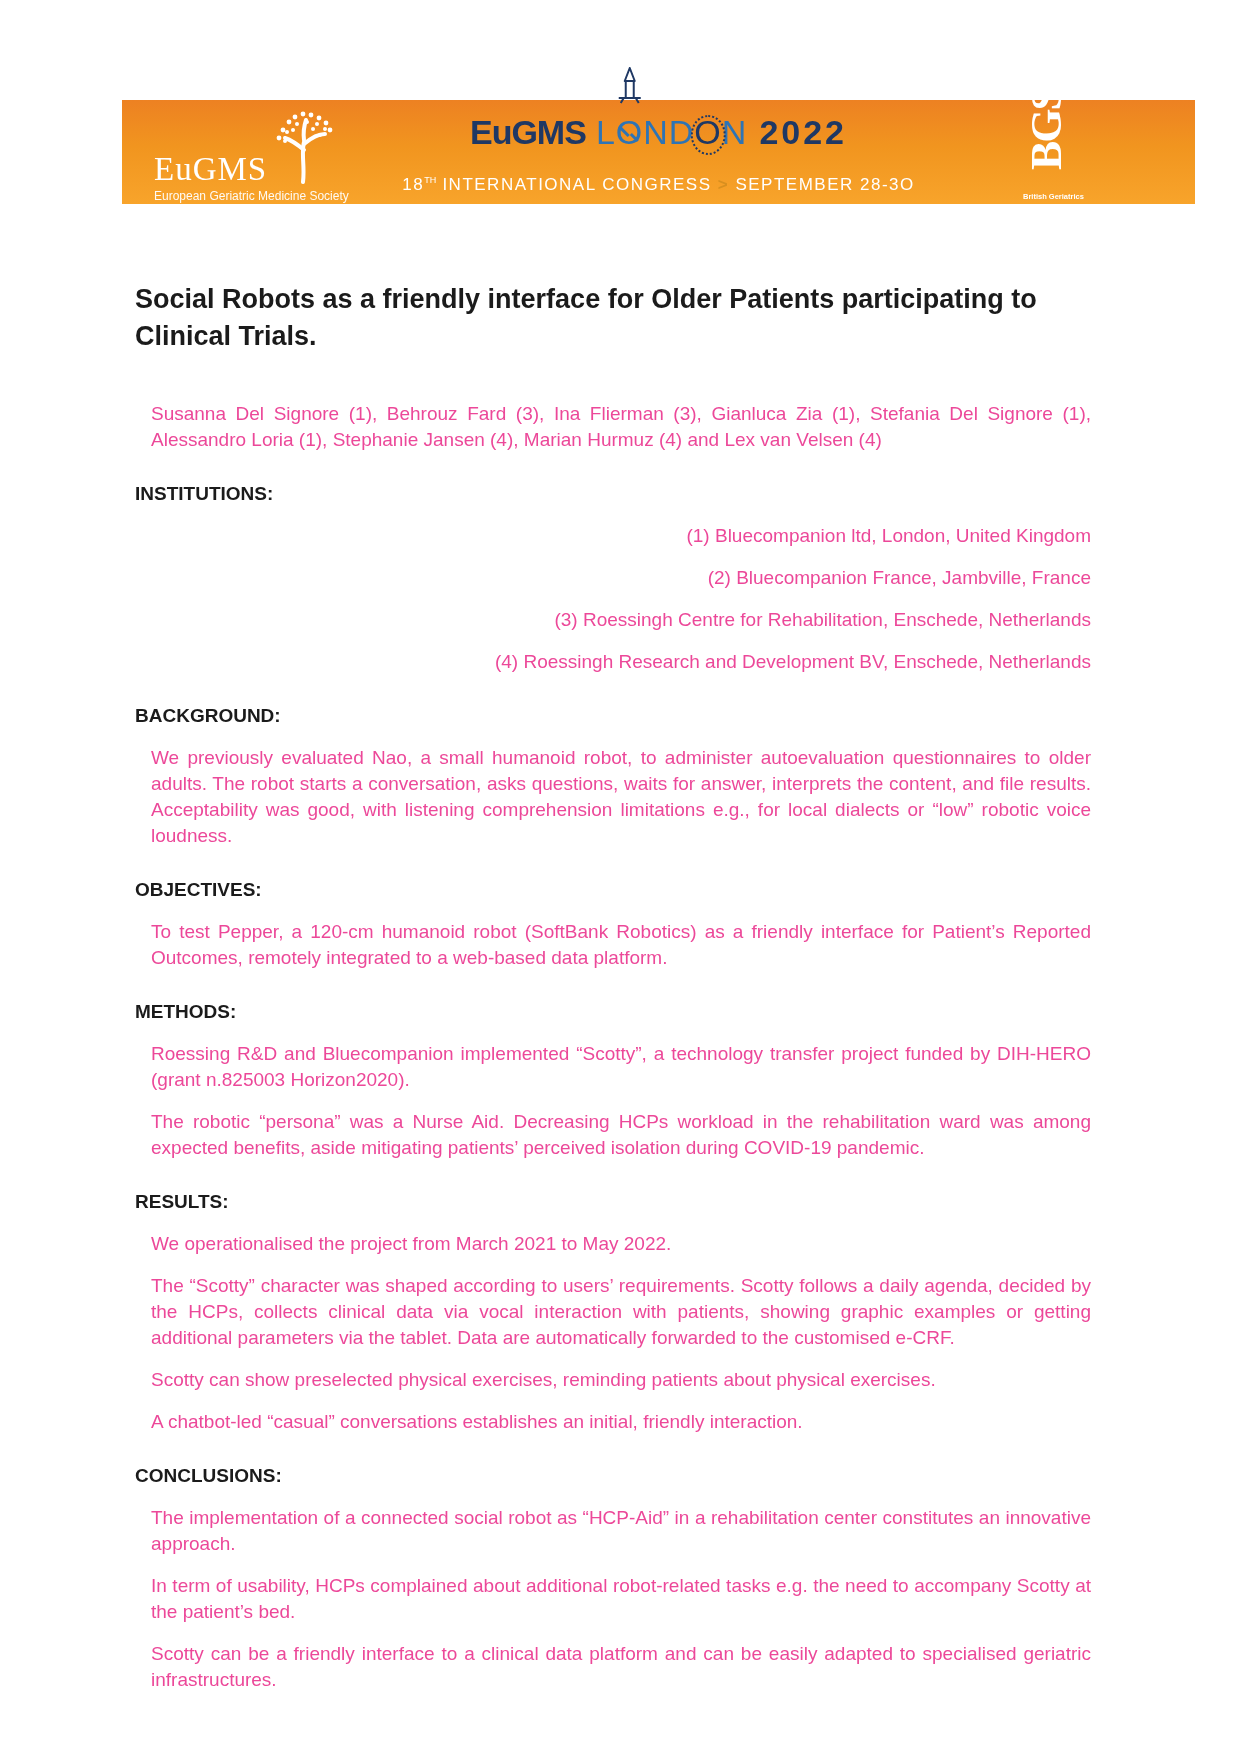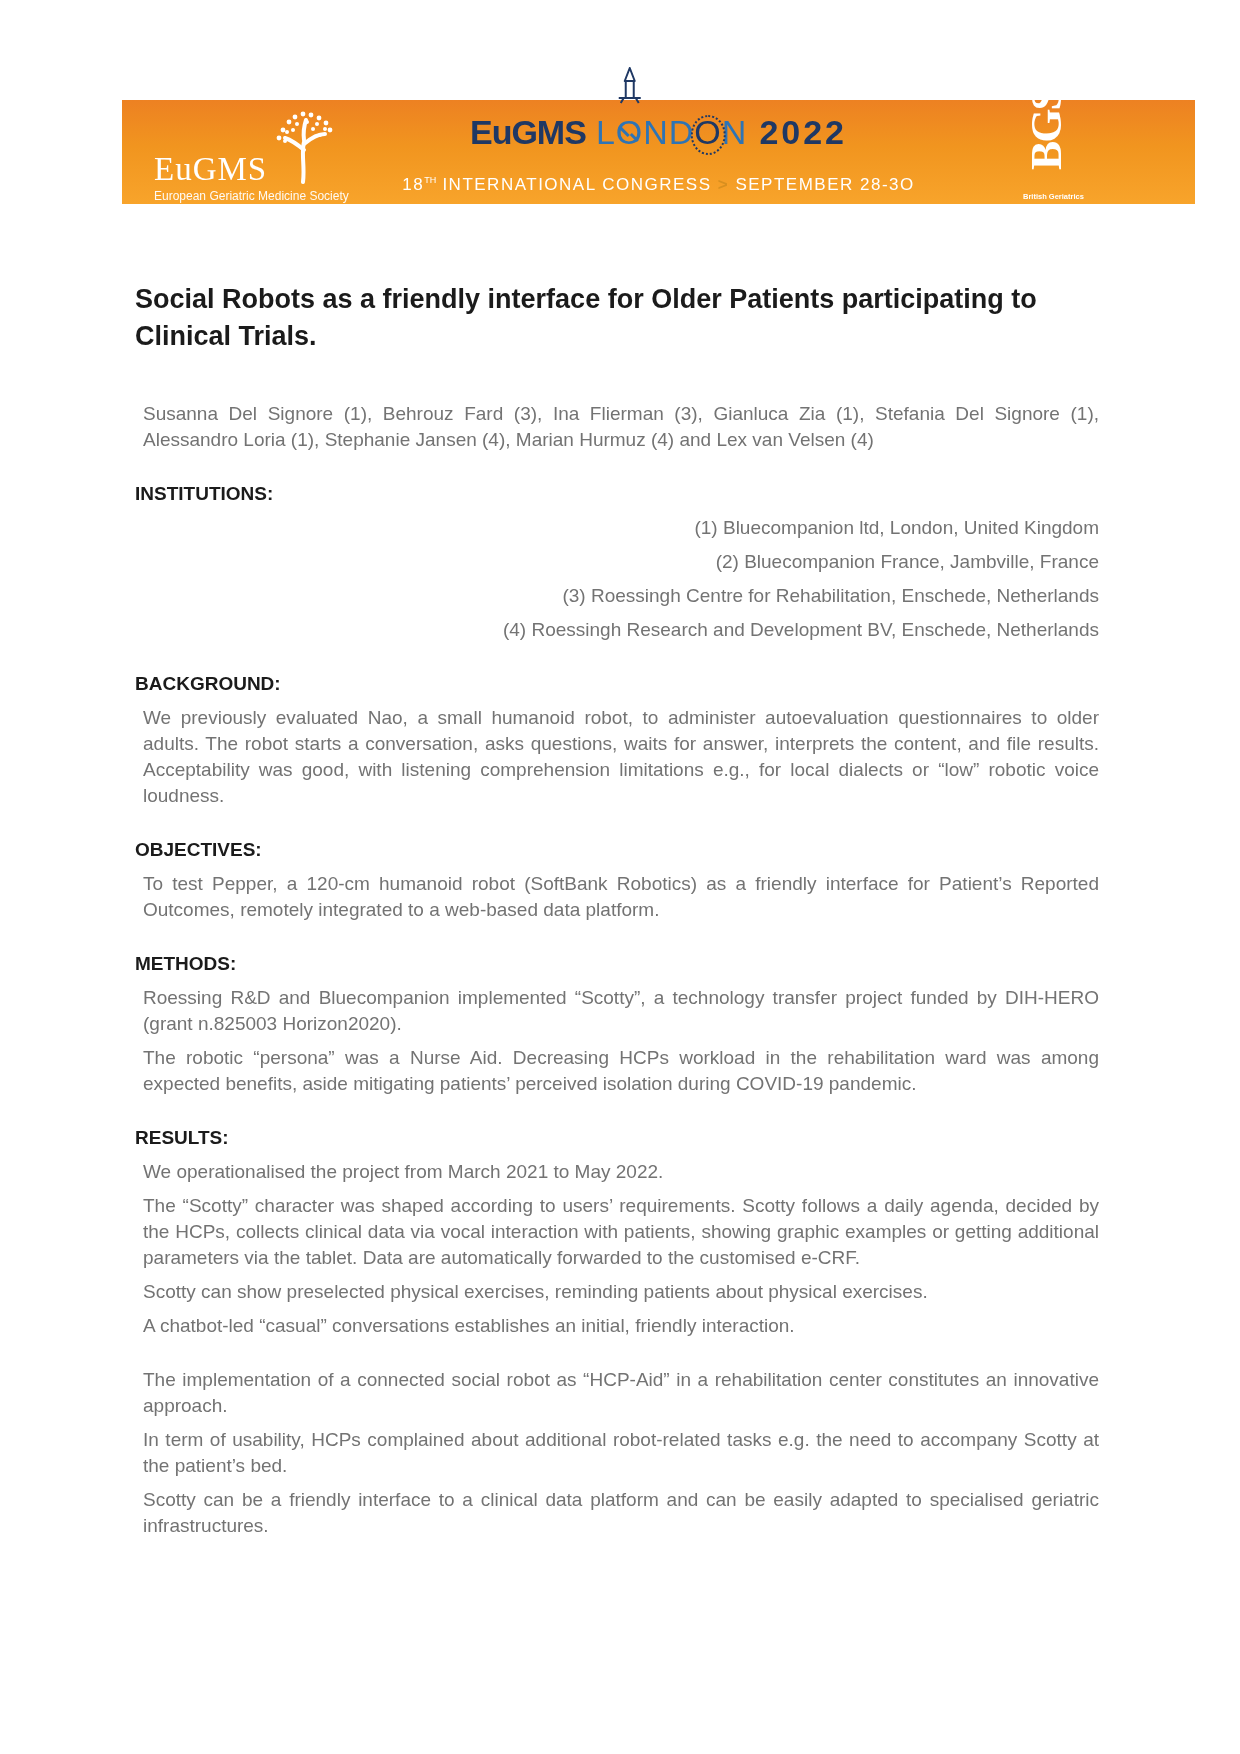--- a/index.html
+++ b/index.html
@@ -42,21 +42,21 @@
             font-size:44px;font-weight:700;line-height:40px;height:62px;margin-left:4px;letter-spacing:-2px;}
   .bgs-lines{margin-top:20px;font-size:7.5px;line-height:14px;}
   .bgs-l1{font-weight:700;}
 
   
   .content{position:absolute;left:135px;top:281px;width:972px;}
   .doc-title{margin:0 0 46px 0;font-size:27px;line-height:37px;font-weight:700;color:#1b1b1b;}
   section{margin-top:28px;}
   section.first{margin-top:0;}
   h2{margin:0;font-size:19px;line-height:26px;font-weight:700;color:#1b1b1b;}
-  p{margin:8px;font-size:19px;line-height:26px;text-align:justify;color:#737373;}
+  p{margin:16px;font-size:19px;line-height:26px;text-align:justify;color:#ec4899;}
   .no-justify p{text-align:right;}
 </style>
 </head>
 <body>
 
 <div class="page">
 
   <div class="banner">
 
     <div class="eugms-logo">
@@ -155,19 +155,20 @@
 
     <section>
       <h2>RESULTS:</h2>
       <p>We operationalised the project from March 2021 to May 2022.</p>
       <p>The “Scotty” character was shaped according to users’ requirements. Scotty follows a daily agenda, decided by the HCPs, collects clinical data via vocal interaction with patients, showing graphic examples or getting additional parameters via the tablet. Data are automatically forwarded to the customised e-CRF.</p>
       <p>Scotty can show preselected physical exercises, reminding patients about physical exercises.</p>
       <p>A chatbot-led “casual” conversations establishes an initial, friendly interaction.</p>
     </section>
 
     <section>
+      <h2>CONCLUSIONS:</h2>
       <p>The implementation of a connected social robot as “HCP-Aid” in a rehabilitation center constitutes an innovative approach.</p>
       <p>In term of usability, HCPs complained about additional robot-related tasks e.g. the need to accompany Scotty at the patient’s bed.</p>
       <p>Scotty can be a friendly interface to a clinical data platform and can be easily adapted to specialised geriatric infrastructures.</p>
     </section>
 
   </div>
 </div>
 
 </body></html>

